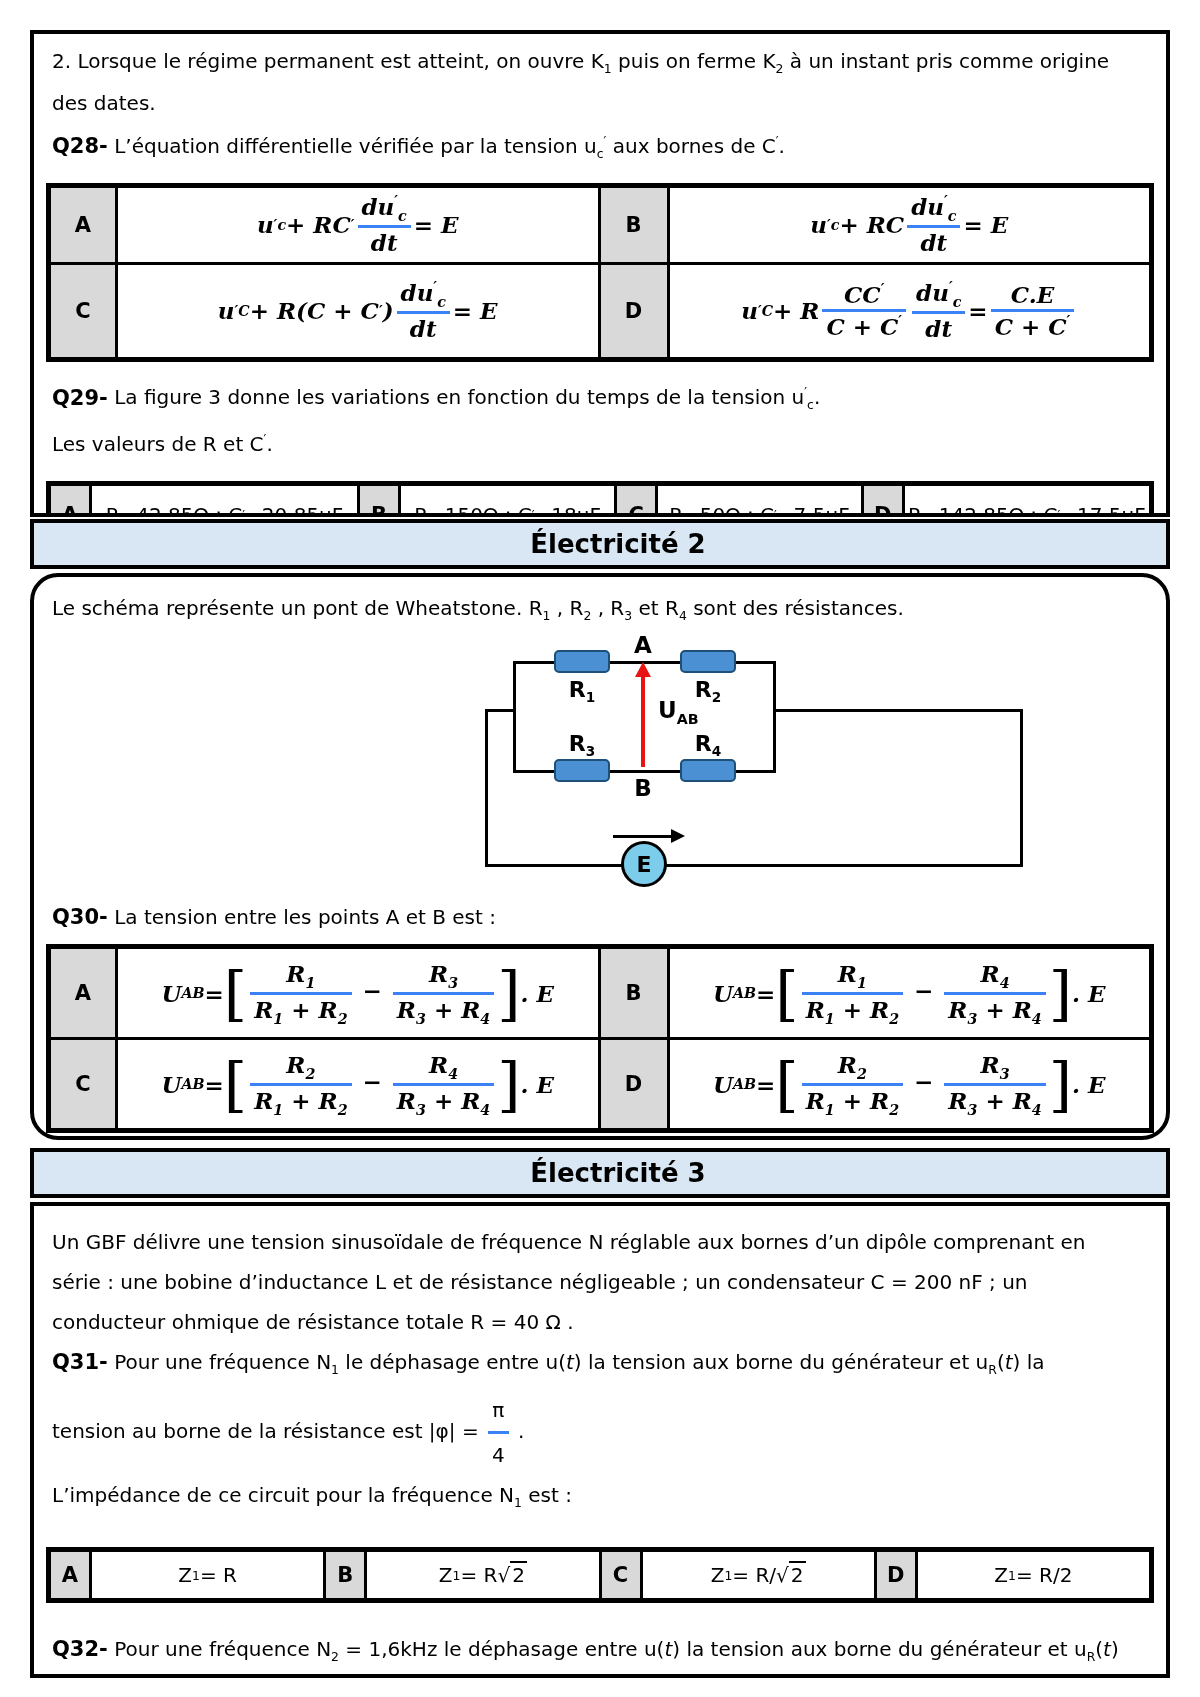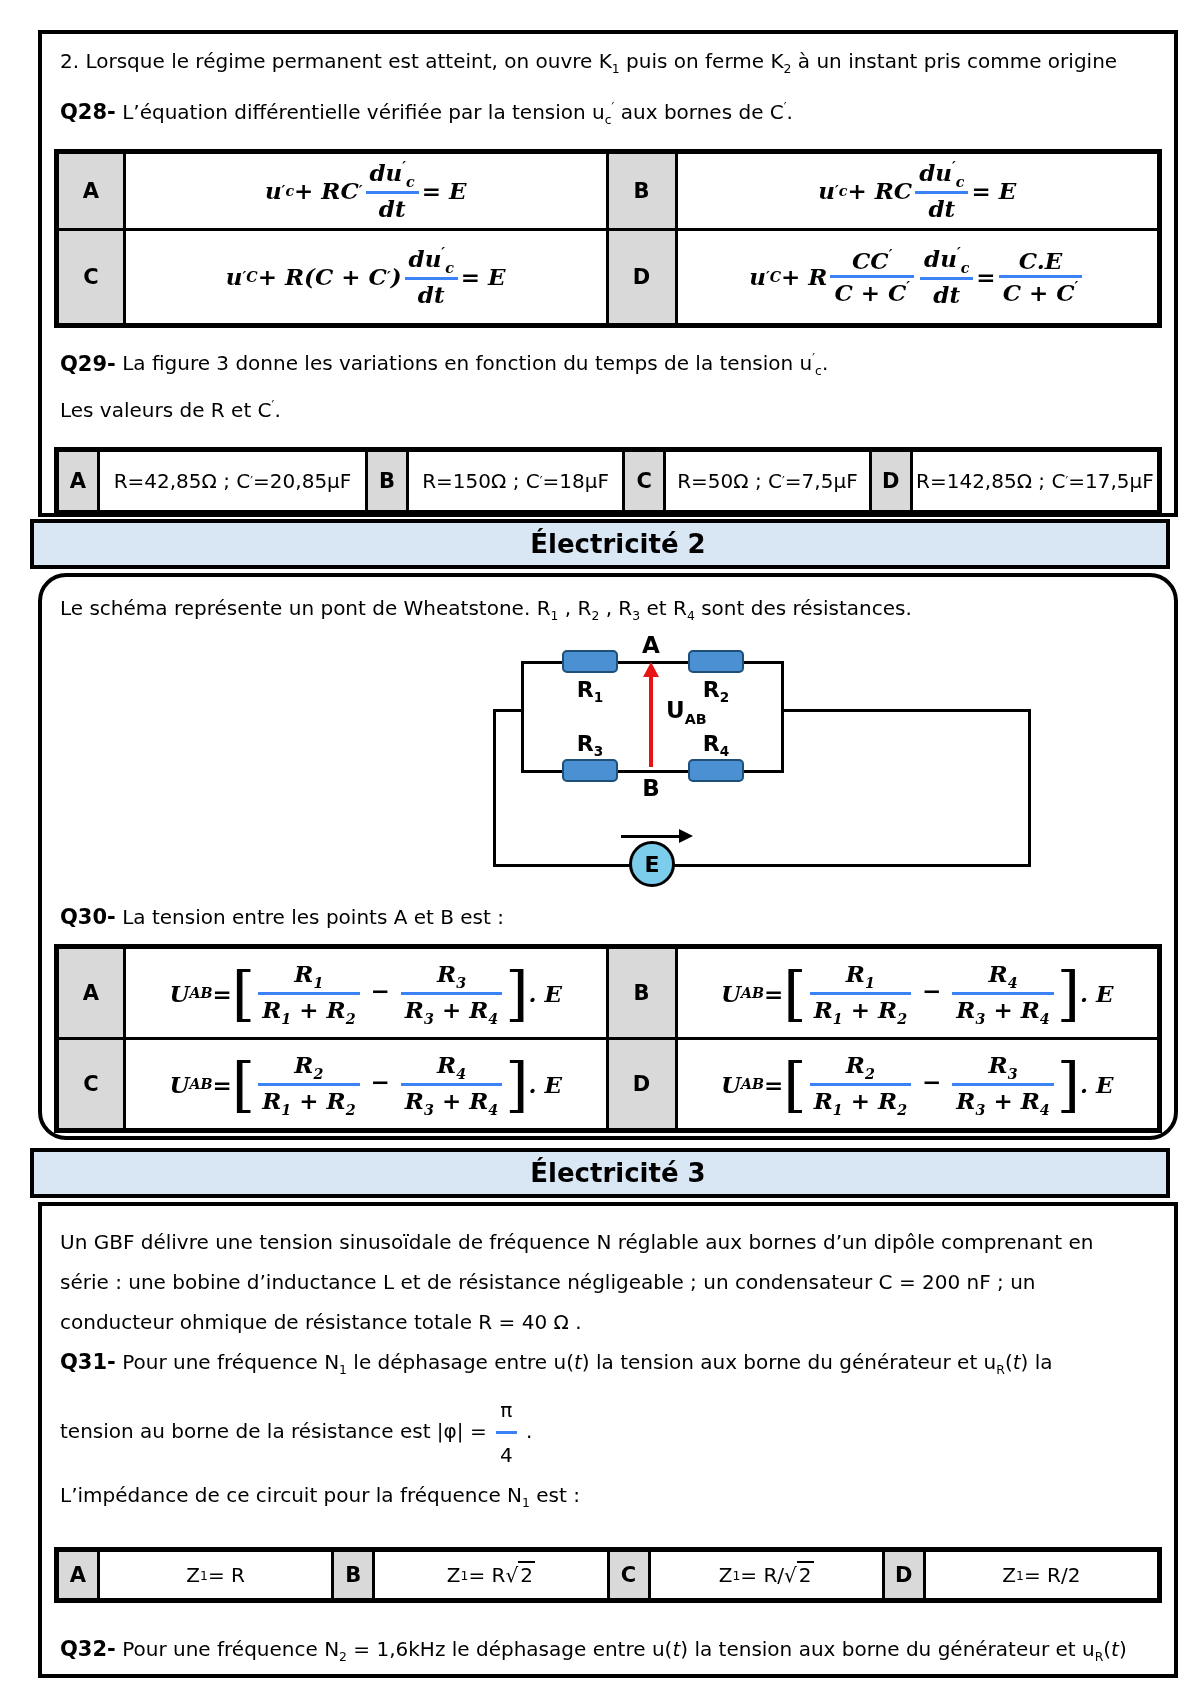--- a/index.html
+++ b/index.html
@@ -1,18 +1,18 @@
 <!DOCTYPE html>
 <html><head>
 <meta charset="utf-8">
 <style>
   html,body{margin:0;padding:0;background:#fff;}
   .page{position:relative;width:1200px;height:1697px;background:#fff;color:#000;
         font-family:"DejaVu Sans",sans-serif;overflow:hidden;}
-  .box{position:absolute;left:38px;width:1140px;box-sizing:border-box;
+  .box{position:absolute;left:30px;width:1140px;box-sizing:border-box;
        border:4px solid #000;padding:10px 10px;overflow:hidden;background:#fff;}
   .box1{top:30px;height:487px;}
   .box2{top:573px;height:567px;border-radius:28px;}
   .box3{top:1202px;height:476px;}
   .secheader{position:absolute;left:30px;width:1140px;height:50px;box-sizing:border-box;
        border:4px solid #000;background:#d9e7f5;display:flex;align-items:center;justify-content:center;
        font-size:26px;font-weight:bold;padding-left:36px;}
   .sec2{top:519px;} .sec3{top:1148px;}
   .para{font-size:20px;line-height:34px;white-space:nowrap;padding-left:8px;}
   .para3{font-size:20px;line-height:40px;white-space:nowrap;padding-left:8px;}
@@ -63,20 +63,21 @@
       align-items:center;justify-content:center;font-weight:bold;font-size:22px;z-index:2;}
   .mt4{margin-top:4px;} .mt6{margin-top:6px;} .mt10{margin-top:10px;} .mt14{margin-top:14px;} .mt20{margin-top:20px;} .mt24{margin-top:24px;} .mt26{margin-top:26px;}
 </style>
 </head>
 <body>
 
 <div class="page">
 
   <div class="box box1">
     <div class="para">2. Lorsque le régime permanent est atteint, on ouvre K<sub>1</sub> puis on ferme K<sub>2</sub> à un instant pris comme origine</div>
+    <div class="para">des dates.</div>
     <div class="para mt4"><span class="qlabel">Q28-</span> <span>L’équation différentielle vérifiée par la tension u<sub>c</sub><sup>′</sup> aux bornes de C<sup>′</sup>.</span></div>
 
     <div class="eqgrid q28grid">
       <div class="lc">A</div>
       <div class="ec">u<sup>′</sup><sub>c</sub> + RC<sup>′</sup><span class="frac">
             <span class="num">du<sup>′</sup><sub>c</sub></span>
             <span class="den">dt</span>
           </span> = E</div>
       <div class="lc">B</div>
       <div class="ec">u<sup>′</sup><sub>c</sub> + RC<span class="frac">

